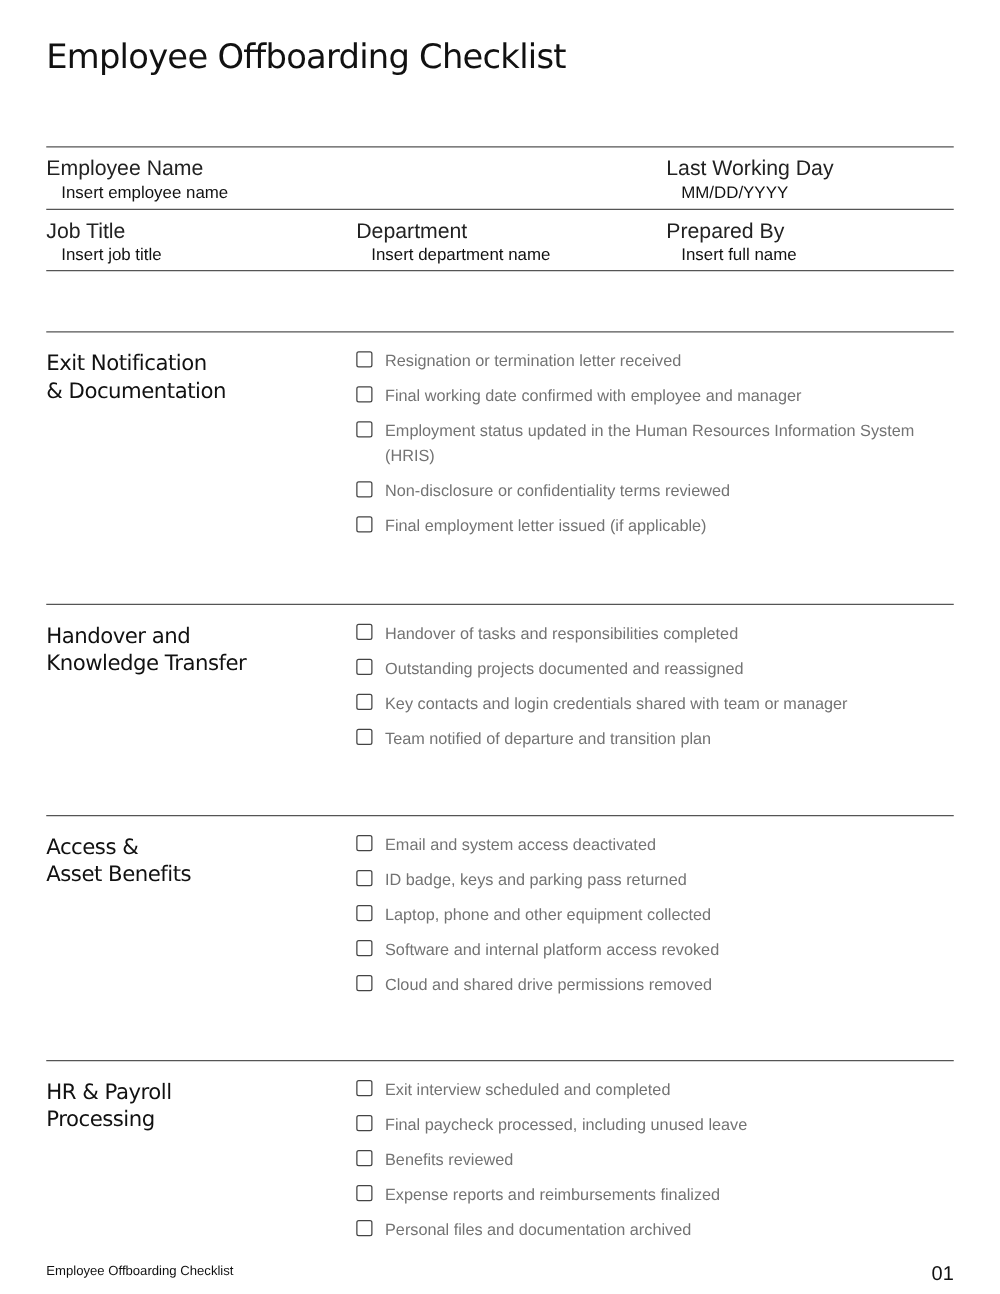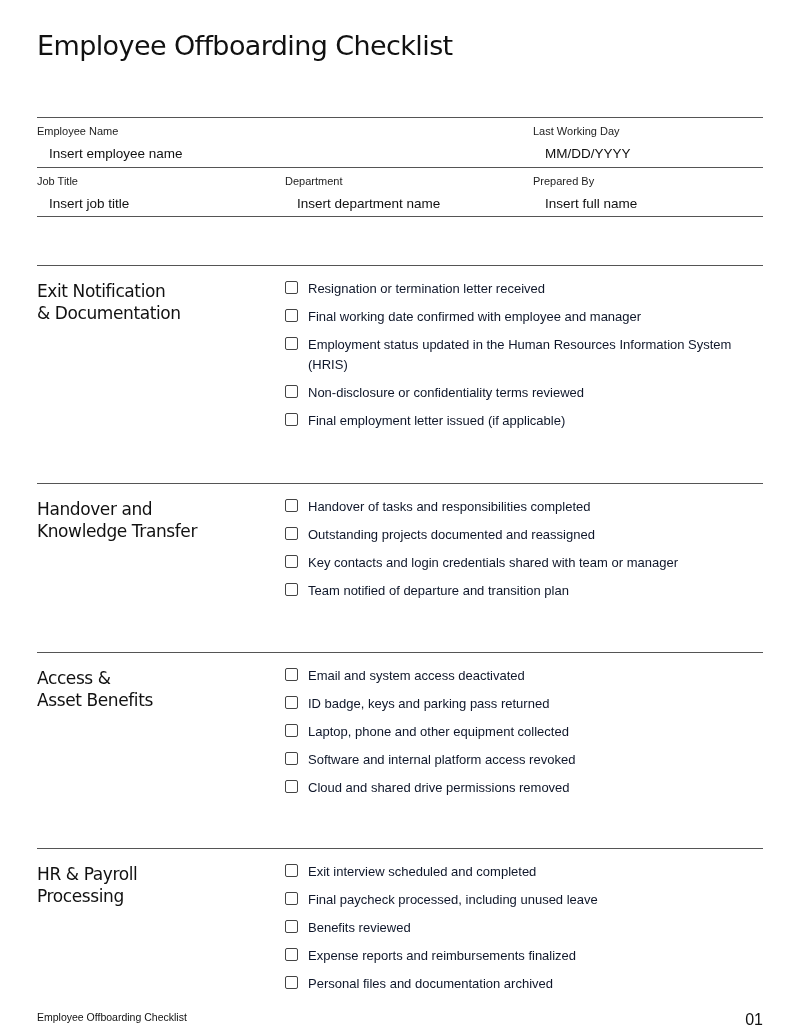--- a/index.html
+++ b/index.html
@@ -10,41 +10,41 @@
       position: absolute; left: 37px; top: 30px;
       font-family: "DejaVu Sans", sans-serif;
       font-size: 27px; font-weight: 500; letter-spacing: -0.6px;
       color: #111111;
     }
 
     .info { position: absolute; left: 37px; top: 117px; width: 726px; }
     .info-row { position: relative; height: 50px; border-top: 1px solid #555; }
     .info-row.last { border-bottom: 1px solid #555; }
     .field { position: absolute; top: 0; }
-    .field .label { position: absolute; top: 7px; left: 0; font-size: 11px; color: #222; white-space: nowrap; }
+    .field .label { position: absolute; top: 7px; left: 0; font-size: 17px; color: #222; white-space: nowrap; }
     .field .value { position: absolute; top: 28px; left: 12px; font-size: 13.5px; color: #111; white-space: nowrap; }
     .col1 { left: 0; }
     .col2 { left: 248px; }
     .col3 { left: 496px; }
 
     .section { position: absolute; left: 37px; width: 726px; border-top: 1px solid #555; }
     .section-heading {
       position: absolute; left: 0; top: 14px;
       font-family: "DejaVu Sans", sans-serif;
       font-size: 17px; line-height: 22px; letter-spacing: -0.4px;
       color: #111; width: 220px;
     }
     .items { position: absolute; left: 248px; top: 13px; width: 478px; }
     .item { position: relative; display: flex; align-items: flex-start; margin-bottom: 8.5px; }
     .checkbox {
       flex: 0 0 auto;
       width: 13px; height: 13px; margin-top: 2px;
       border: 1.2px solid #444; border-radius: 2px; background: #fff;
     }
-    .item-text { margin-left: 10px; font-size: 13px; line-height: 19.5px; color: #0f172a; }
+    .item-text { margin-left: 10px; font-size: 13px; line-height: 19.5px; color: #737373; }
 
     .footer-left { position: absolute; left: 37px; top: 1011px; font-size: 10.5px; color: #111; }
     .footer-right { position: absolute; right: 37px; top: 1011px; font-size: 16px; color: #111; }
   </style>
 </head>
 <body>
 
 <h1 class="title">Employee Offboarding Checklist</h1>
 
 <div class="info">

